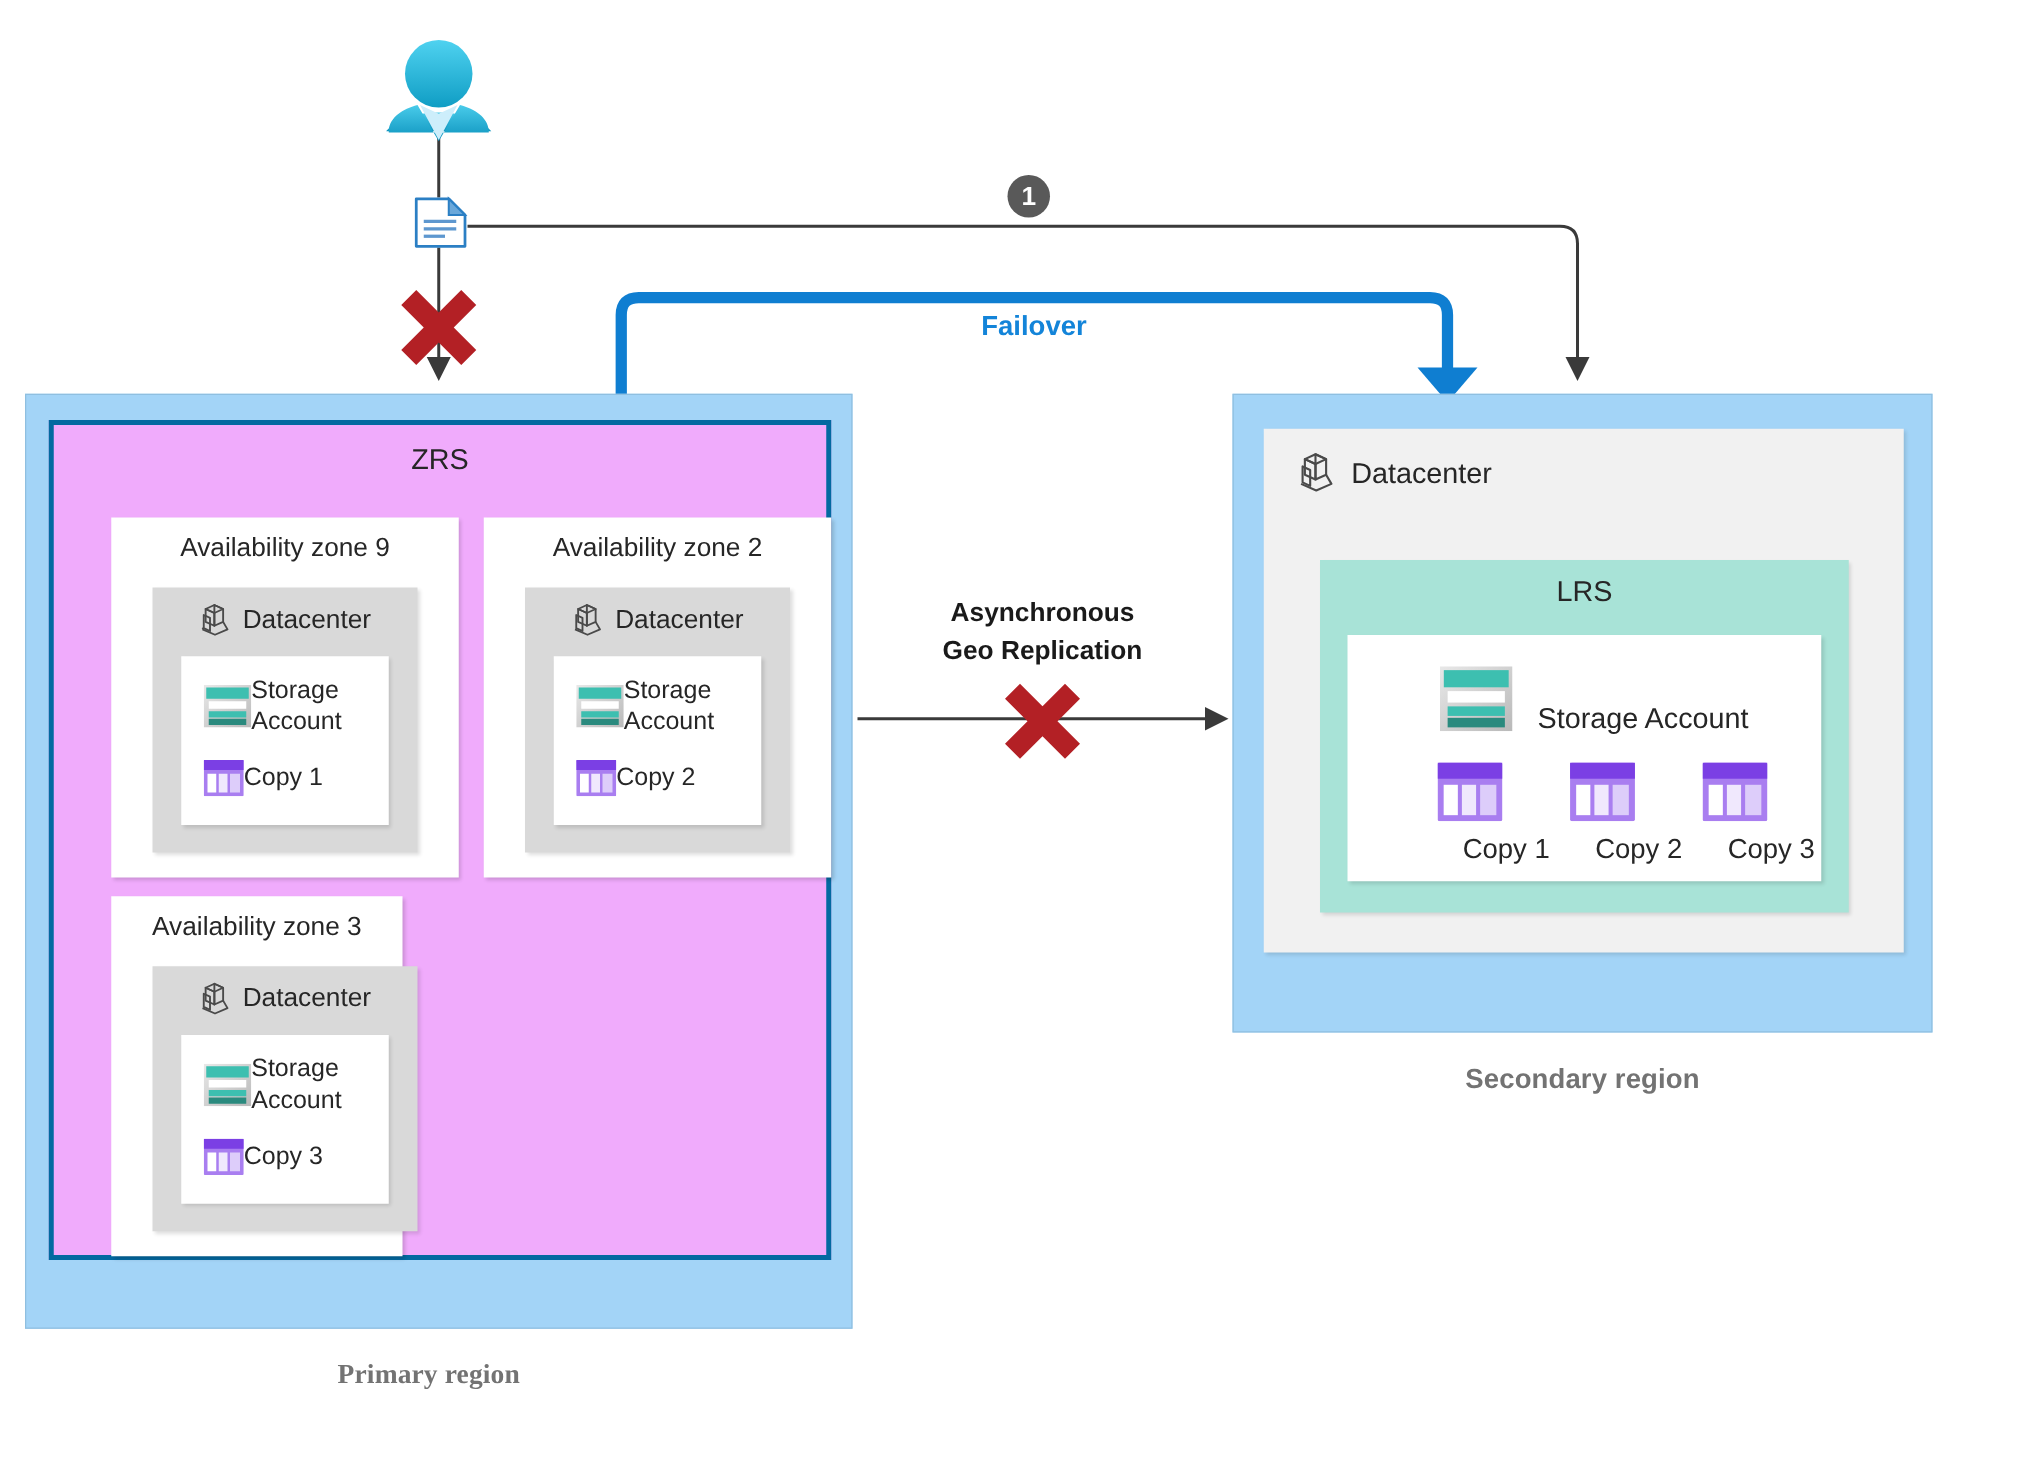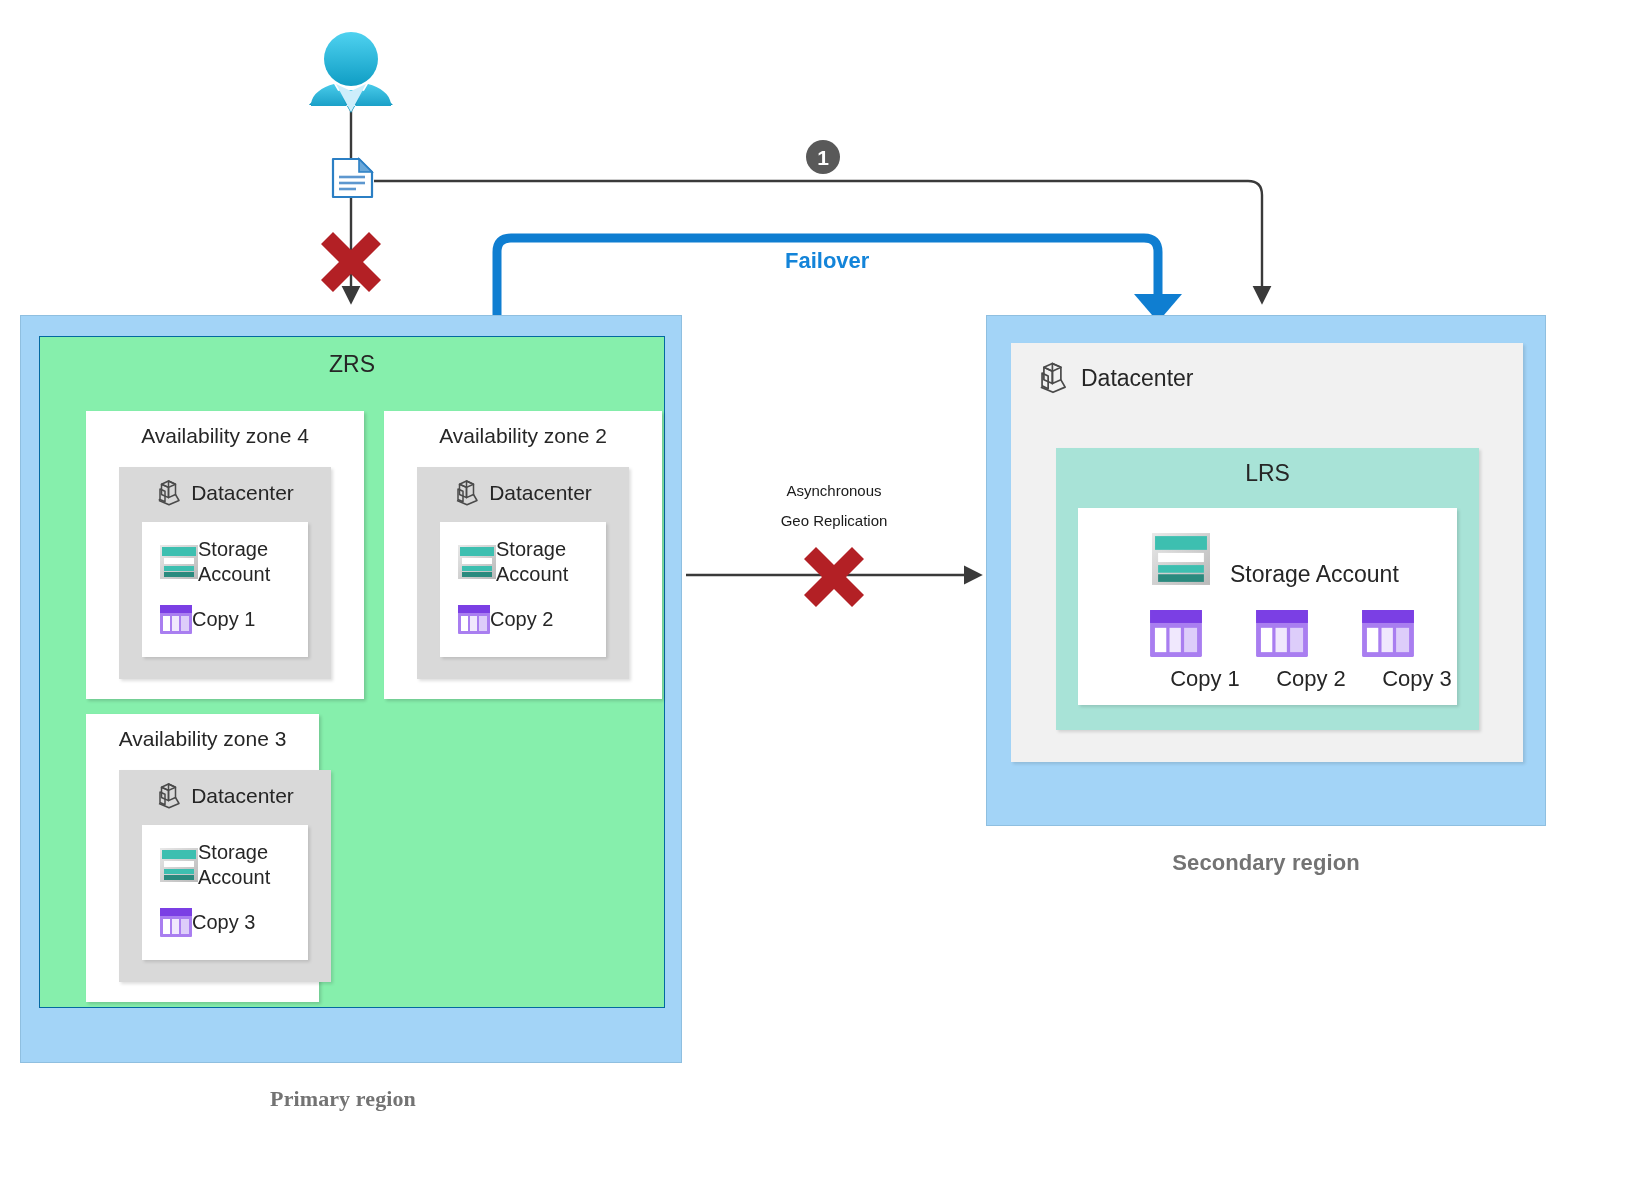--- a/index.html
+++ b/index.html
@@ -29,22 +29,22 @@
   .region-caption {
     font-size: 22px;
     font-weight: bold;
     color: #737373;
     text-align: center;
     letter-spacing: .1px;
   }
 
   
   .zrs-panel {
-    background: #86efac;
-    border: 1px solid #0369a1;
+    background: #f0abfc;
+    border: 4px solid #0369a1;
     box-sizing: border-box;
   }
   .zrs-title {
     position: absolute;
     top: 14px; left: 0; right: 0;
     text-align: center;
     font-size: 23px;
     color: #262626;
   }
 
@@ -155,22 +155,22 @@
     display: block;
     margin-top: 9px;
     font-size: 22px;
     color: #262626;
   }
 
   
   .geo-label {
     position: absolute;
     text-align: center;
-    font-size: 15px;
-    font-weight: normal;
+    font-size: 21px;
+    font-weight: bold;
     line-height: 30px;
     color: #1a1a1a;
     width: 280px;
   }
   .failover-label {
     position: absolute;
     font-size: 22px;
     font-weight: bold;
     color: #1384d9;
   }
@@ -273,21 +273,21 @@
     <span>Asynchronous</span><br>
     <span>Geo Replication</span>
   </div>
 
   <div class="region-shell abs" style="left:20px; top:315px; width:662px; height:748px;">
 
     <div class="zrs-panel abs" style="left:18px; top:20px; width:626px; height:672px;">
       <div class="zrs-title">ZRS</div>
 
       <div class="az-card abs" style="left:46px; top:74px; width:278px; height:288px;">
-        <div class="az-title">Availability zone 4</div>
+        <div class="az-title">Availability zone 9</div>
 
         <div class="dc-box abs" style="left:33px; top:56px; width:212px; height:212px;">
           <div class="dc-head">
             <span>
               <svg width="26" height="28" viewBox="0 0 26 28">
                 <g fill="none" stroke="#4a4a4a" stroke-width="1.5" stroke-linejoin="round">
                   <path d="M12.5 2 L19.5 5.2 L19.5 15.5 L12.5 18.6 L12.5 8.4 Z"></path>
                   <path d="M12.5 8.4 L5.5 5.2 L5.5 15.5 L12.5 18.6 Z"></path>
                   <path d="M5.5 5.2 L12.5 2 L19.5 5.2 L12.5 8.4 Z"></path>
                   <path d="M4 10 L4 20.5 L9 22.8 L9 12.3 Z"></path>

